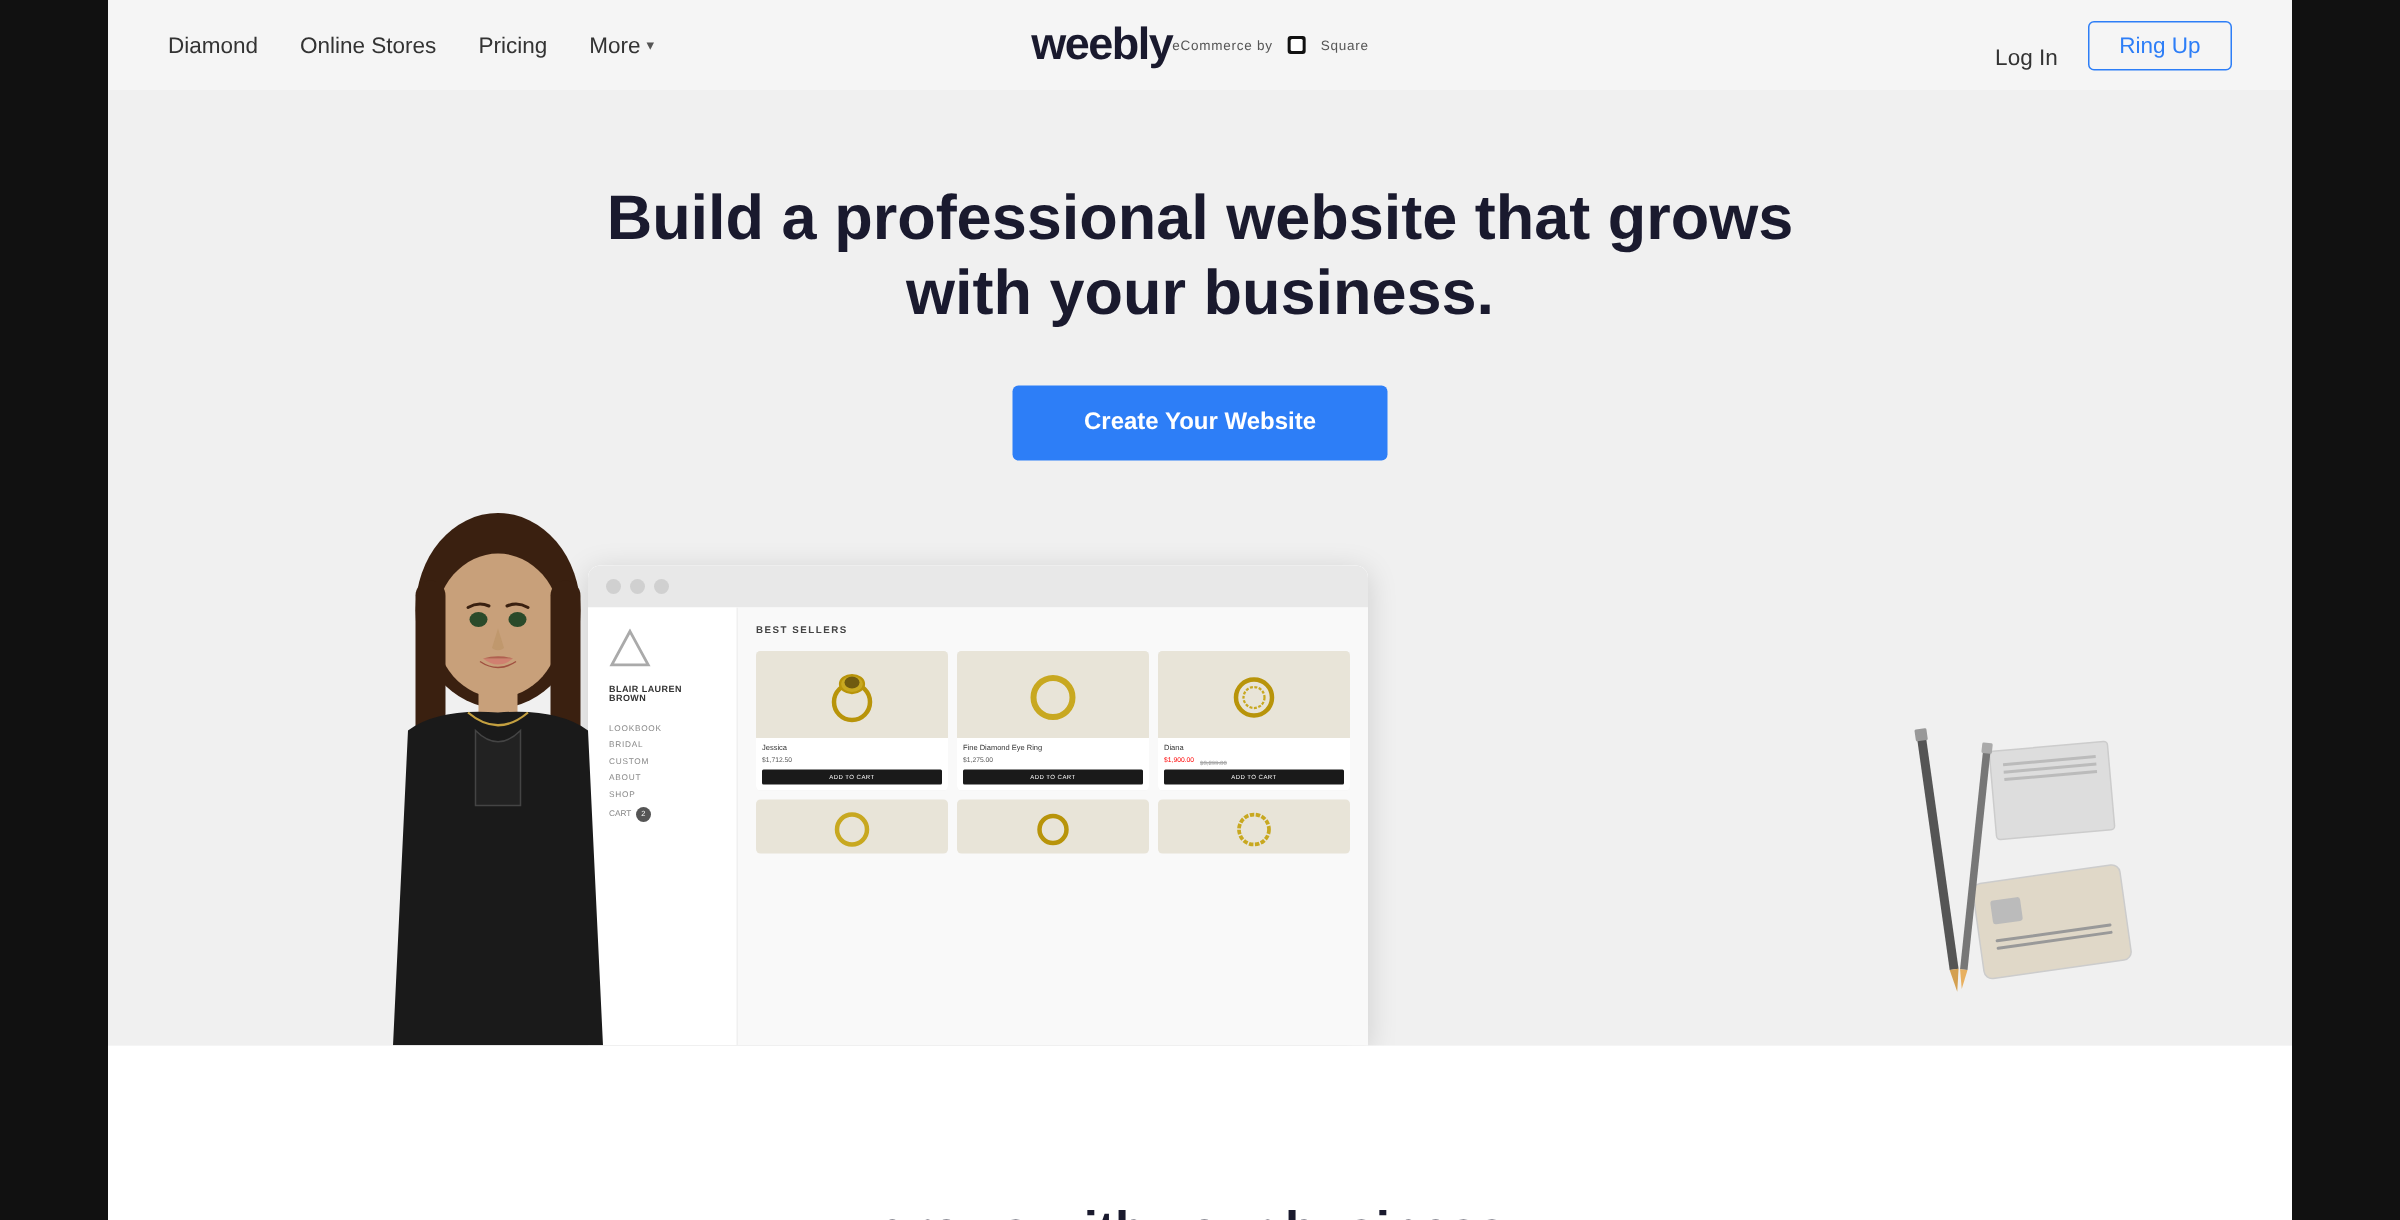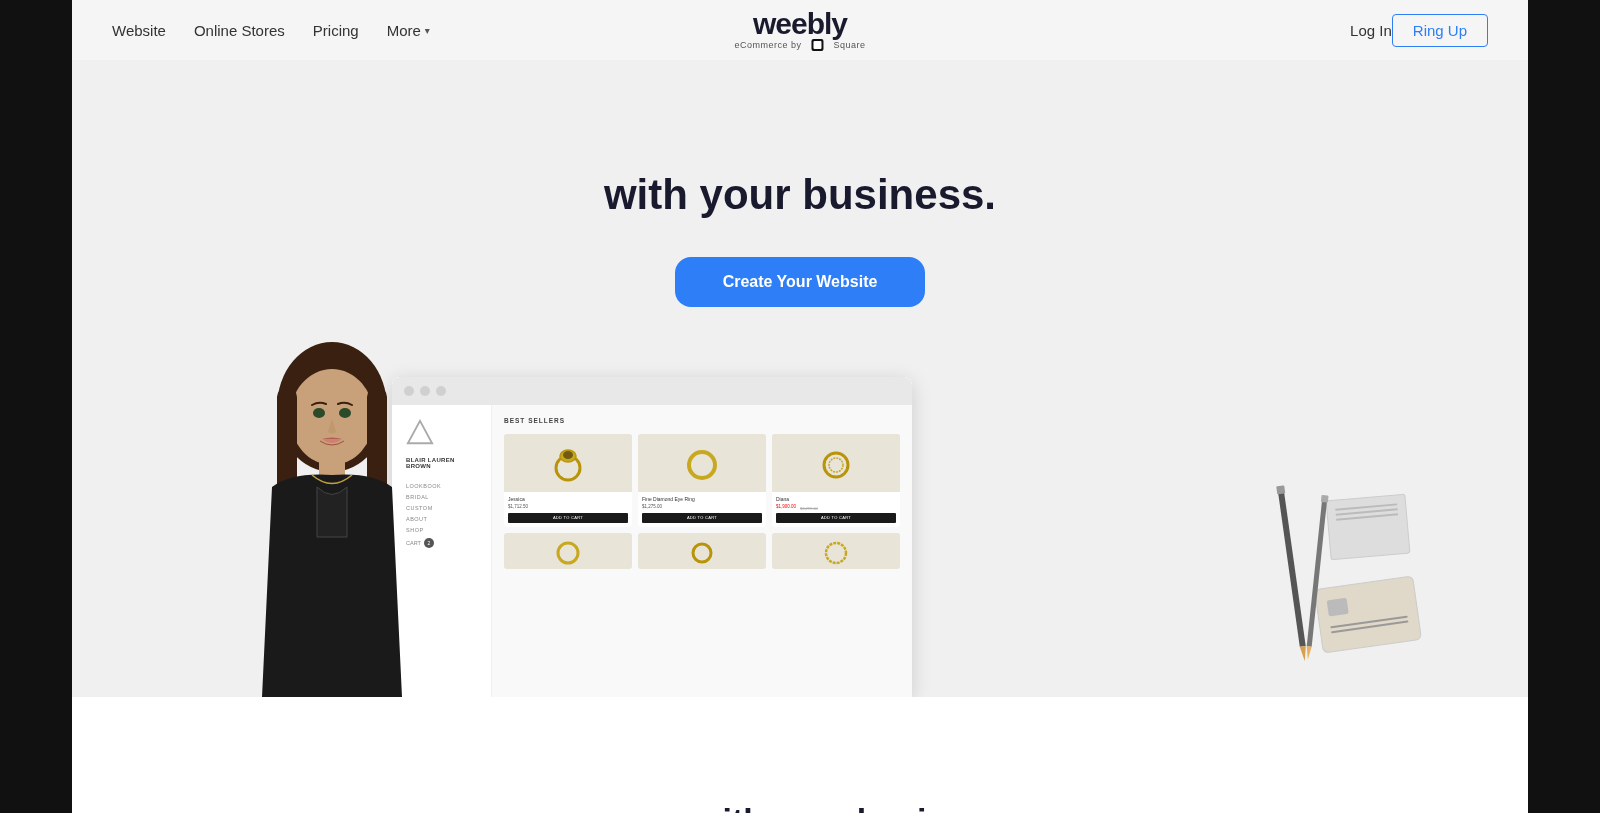--- a/index.html
+++ b/index.html
@@ -62,21 +62,21 @@
     .nav-more .chevron {
       font-size: 10px;
       color: #555;
     }
 
     .nav-logo {
       position: absolute;
       left: 50%;
       transform: translateX(-50%);
       display: flex;
-      flex-direction: column;
+      flex-direction: row;
       align-items: center;
       text-align: center;
     }
 
     .logo-text {
       font-size: 30px;
       font-weight: 700;
       color: #1a1a2e;
       letter-spacing: -1px;
       line-height: 1;
@@ -102,21 +102,22 @@
     .square-icon::after {
       content: '';
       position: absolute;
       top: 2px; left: 2px; right: 2px; bottom: 2px;
       background: white;
       border-radius: 1px;
     }
 
     .nav-right {
       display: flex;
-      align-items: center;
+      align-items: flex-end;
+      gap: 20px;
     }
 
     .btn-login {
       font-size: 15px;
       color: #333;
       cursor: pointer;
       background: none;
       border: none;
     }
 
@@ -158,21 +159,21 @@
       z-index: 2;
     }
 
     .btn-cta {
       background: #2d7ef7;
       color: white;
       font-size: 16px;
       font-weight: 600;
       padding: 16px 48px;
       border: none;
-      border-radius: 16px;
+      border-radius: 4px;
       cursor: pointer;
     }
 
     
     .hero-visuals {
       position: relative;
       display: flex;
       justify-content: center;
       align-items: flex-end;
       height: 340px;
@@ -457,21 +458,21 @@
 </head>
 <body>
 
 <div class="side-bar-left"></div>
 <div class="side-bar-right"></div>
 
 <div class="main-wrapper">
 
   <nav class="navbar">
     <div class="nav-left">
-      <a class="nav-item">Website</a>
+      <a class="nav-item">Diamond</a>
       <a class="nav-item">Online Stores</a>
       <a class="nav-item">Pricing</a>
       <div class="nav-item nav-more">
         <span>More</span>
         <span class="chevron">▾</span>
       </div>
     </div>
 
     <div class="nav-logo">
       <span class="logo-text">weebly</span>
@@ -483,21 +484,21 @@
     </div>
 
     <div class="nav-right">
       <button class="btn-login">Log In</button>
       <button class="btn-signup">Ring Up</button>
     </div>
   </nav>
 
   <section class="hero">
     <h1 class="hero-title">
-      <br>
+      <span>Build a professional website that grows</span><br>
       <span>with your business.</span>
     </h1>
 
     <div class="hero-cta">
       <button class="btn-cta">Create Your Website</button>
     </div>
 
     <div class="hero-visuals">
 
       <div class="person-img">

